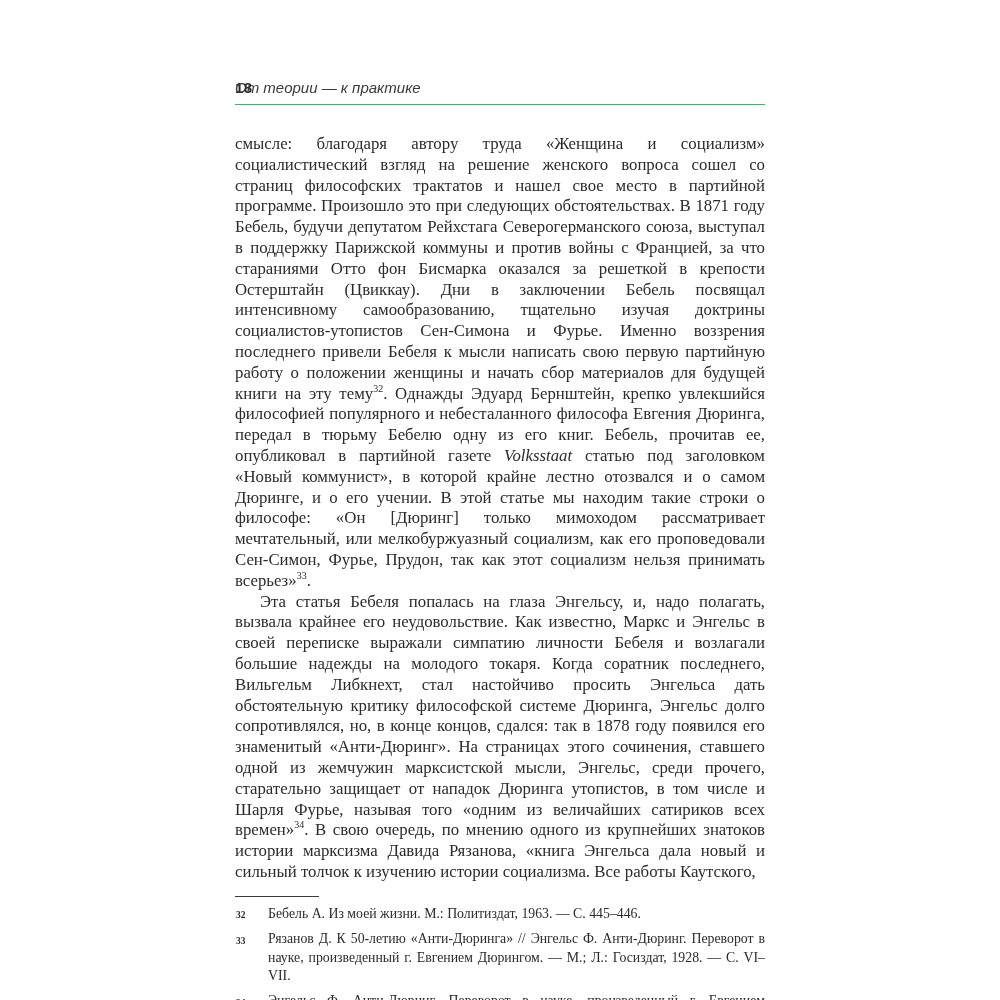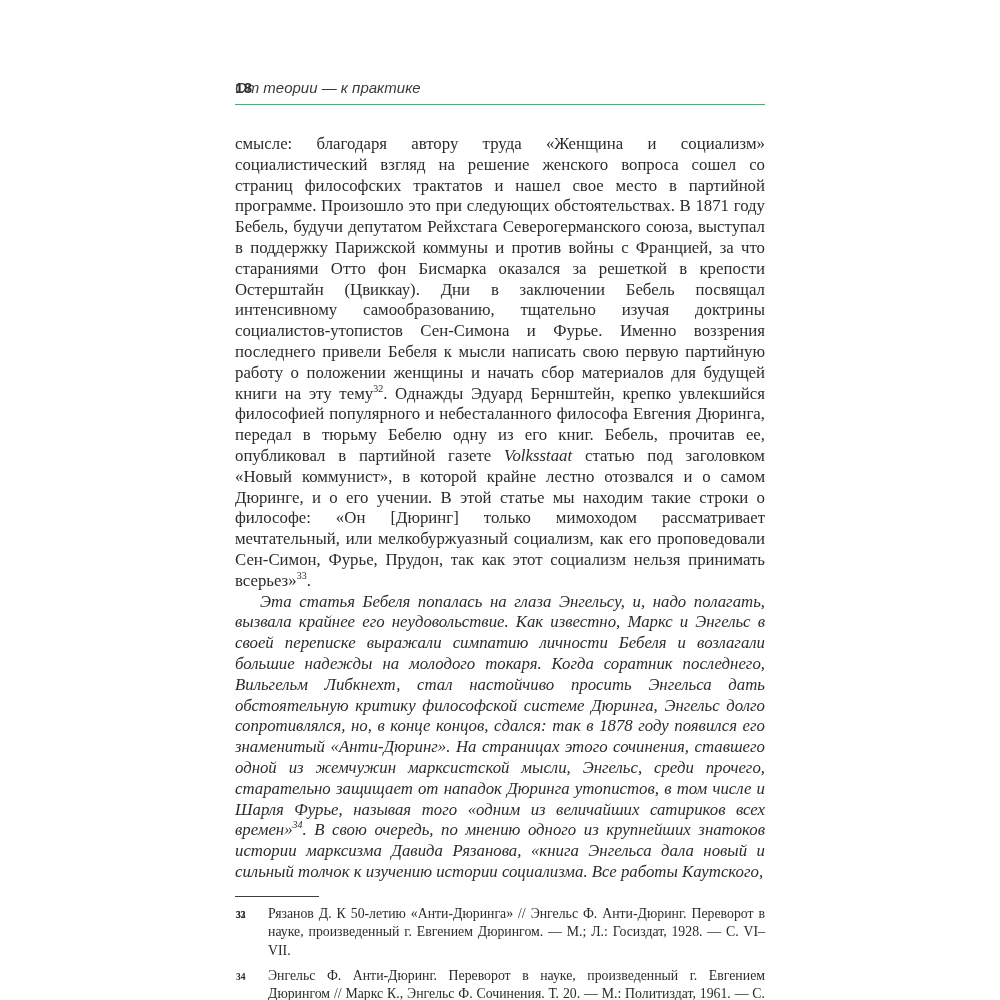--- a/index.html
+++ b/index.html
@@ -44,21 +44,21 @@
     color: #3a3a3a;
   }
   .body-text {
     margin-top: 29px;
     font-size: 16.8px;
     line-height: 20.8px;
     text-align: justify;
     color: #2b2b2b;
   }
   .body-text p { margin: 0; }
-  .body-text p.indent { text-indent: 25px; font-style: italic; }
+  .body-text p.indent { text-indent: 25px; }
   .body-text sup {
     font-size: 10px;
     line-height: 0;
     vertical-align: super;
   }
   .italic { font-style: italic; }
   .footnotes { margin-top: 13px; }
   .fn-rule {
     width: 84px;
     height: 0;
@@ -94,19 +94,19 @@
   </div>
 
   <div class="body-text">
       <p><span>смысле: благодаря автору труда «Женщина и социализм» социалистический взгляд на решение женского вопроса сошел со страниц философских трактатов и нашел свое место в партийной программе. Произошло это при следующих обстоятельствах. В 1871 году Бебель, будучи депутатом Рейхстага Северогерманского союза, выступал в поддержку Парижской коммуны и против войны с Францией, за что стараниями Отто фон Бисмарка оказался за решеткой в крепости Остерштайн (Цвиккау). Дни в заключении Бебель посвящал интенсивному самообразованию, тщательно изучая доктрины социалистов-утопистов Сен-Симона и Фурье. Именно воззрения последнего привели Бебеля к мысли написать свою первую партийную работу о положении женщины и начать сбор материалов для будущей книги на эту тему</span><sup>32</sup><span>. Однажды Эдуард Бернштейн, крепко увлекшийся философией популярного и небесталанного философа Евгения Дюринга, передал в тюрьму Бебелю одну из его книг. Бебель, прочитав ее, опубликовал в партийной газете </span><span class="italic">Volksstaat</span><span> статью под заголовком «Новый коммунист», в которой крайне лестно отозвался и о самом Дюринге, и о его учении. В этой статье мы находим такие строки о философе: «Он [Дюринг] только мимоходом рассматривает мечтательный, или мелкобуржуазный социализм, как его проповедовали Сен-Симон, Фурье, Прудон, так как этот социализм нельзя принимать всерьез»</span><sup>33</sup><span>.</span></p>
       <p class="indent"><span>Эта статья Бебеля попалась на глаза Энгельсу, и, надо полагать, вызвала крайнее его неудовольствие. Как известно, Маркс и Энгельс в своей переписке выражали симпатию личности Бебеля и возлагали большие надежды на молодого токаря. Когда соратник последнего, Вильгельм Либкнехт, стал настойчиво просить Энгельса дать обстоятельную критику философской системе Дюринга, Энгельс долго сопротивлялся, но, в конце концов, сдался: так в 1878 году появился его знаменитый «Анти-Дюринг». На страницах этого сочинения, ставшего одной из жемчужин марксистской мысли, Энгельс, среди прочего, старательно защищает от нападок Дюринга утопистов, в том числе и Шарля Фурье, называя того «одним из величайших сатириков всех времен»</span><sup>34</sup><span>. В свою очередь, по мнению одного из крупнейших знатоков истории марксизма Давида Рязанова, «книга Энгельса дала новый и сильный толчок к изучению истории социализма. Все работы Каутского,</span></p>
     </div>
 
   <div class="footnotes">
     <div class="fn-rule"></div>
     <div>
-        <div class="footnote"><span class="fn-num">32</span></div>
+        <div class="footnote"><span class="fn-num">32</span><span>Бебель А. Из моей жизни. М.: Политиздат, 1963. — С. 445–446.</span></div>
         <div class="footnote"><span class="fn-num">33</span><span>Рязанов Д. К 50-летию «Анти-Дюринга» // Энгельс Ф. Анти-Дюринг. Переворот в науке, произведенный г. Евгением Дюрингом. — М.; Л.: Госиздат, 1928. — С. VI–VII.</span></div>
         <div class="footnote"><span class="fn-num">34</span><span>Энгельс Ф. Анти-Дюринг. Переворот в науке, произведенный г. Евгением Дюрингом // Маркс К., Энгельс Ф. Сочинения. Т. 20. — М.: Политиздат, 1961. — С. 270.</span></div>
       </div>
   </div>
 
 </div>
 
 </body></html>

